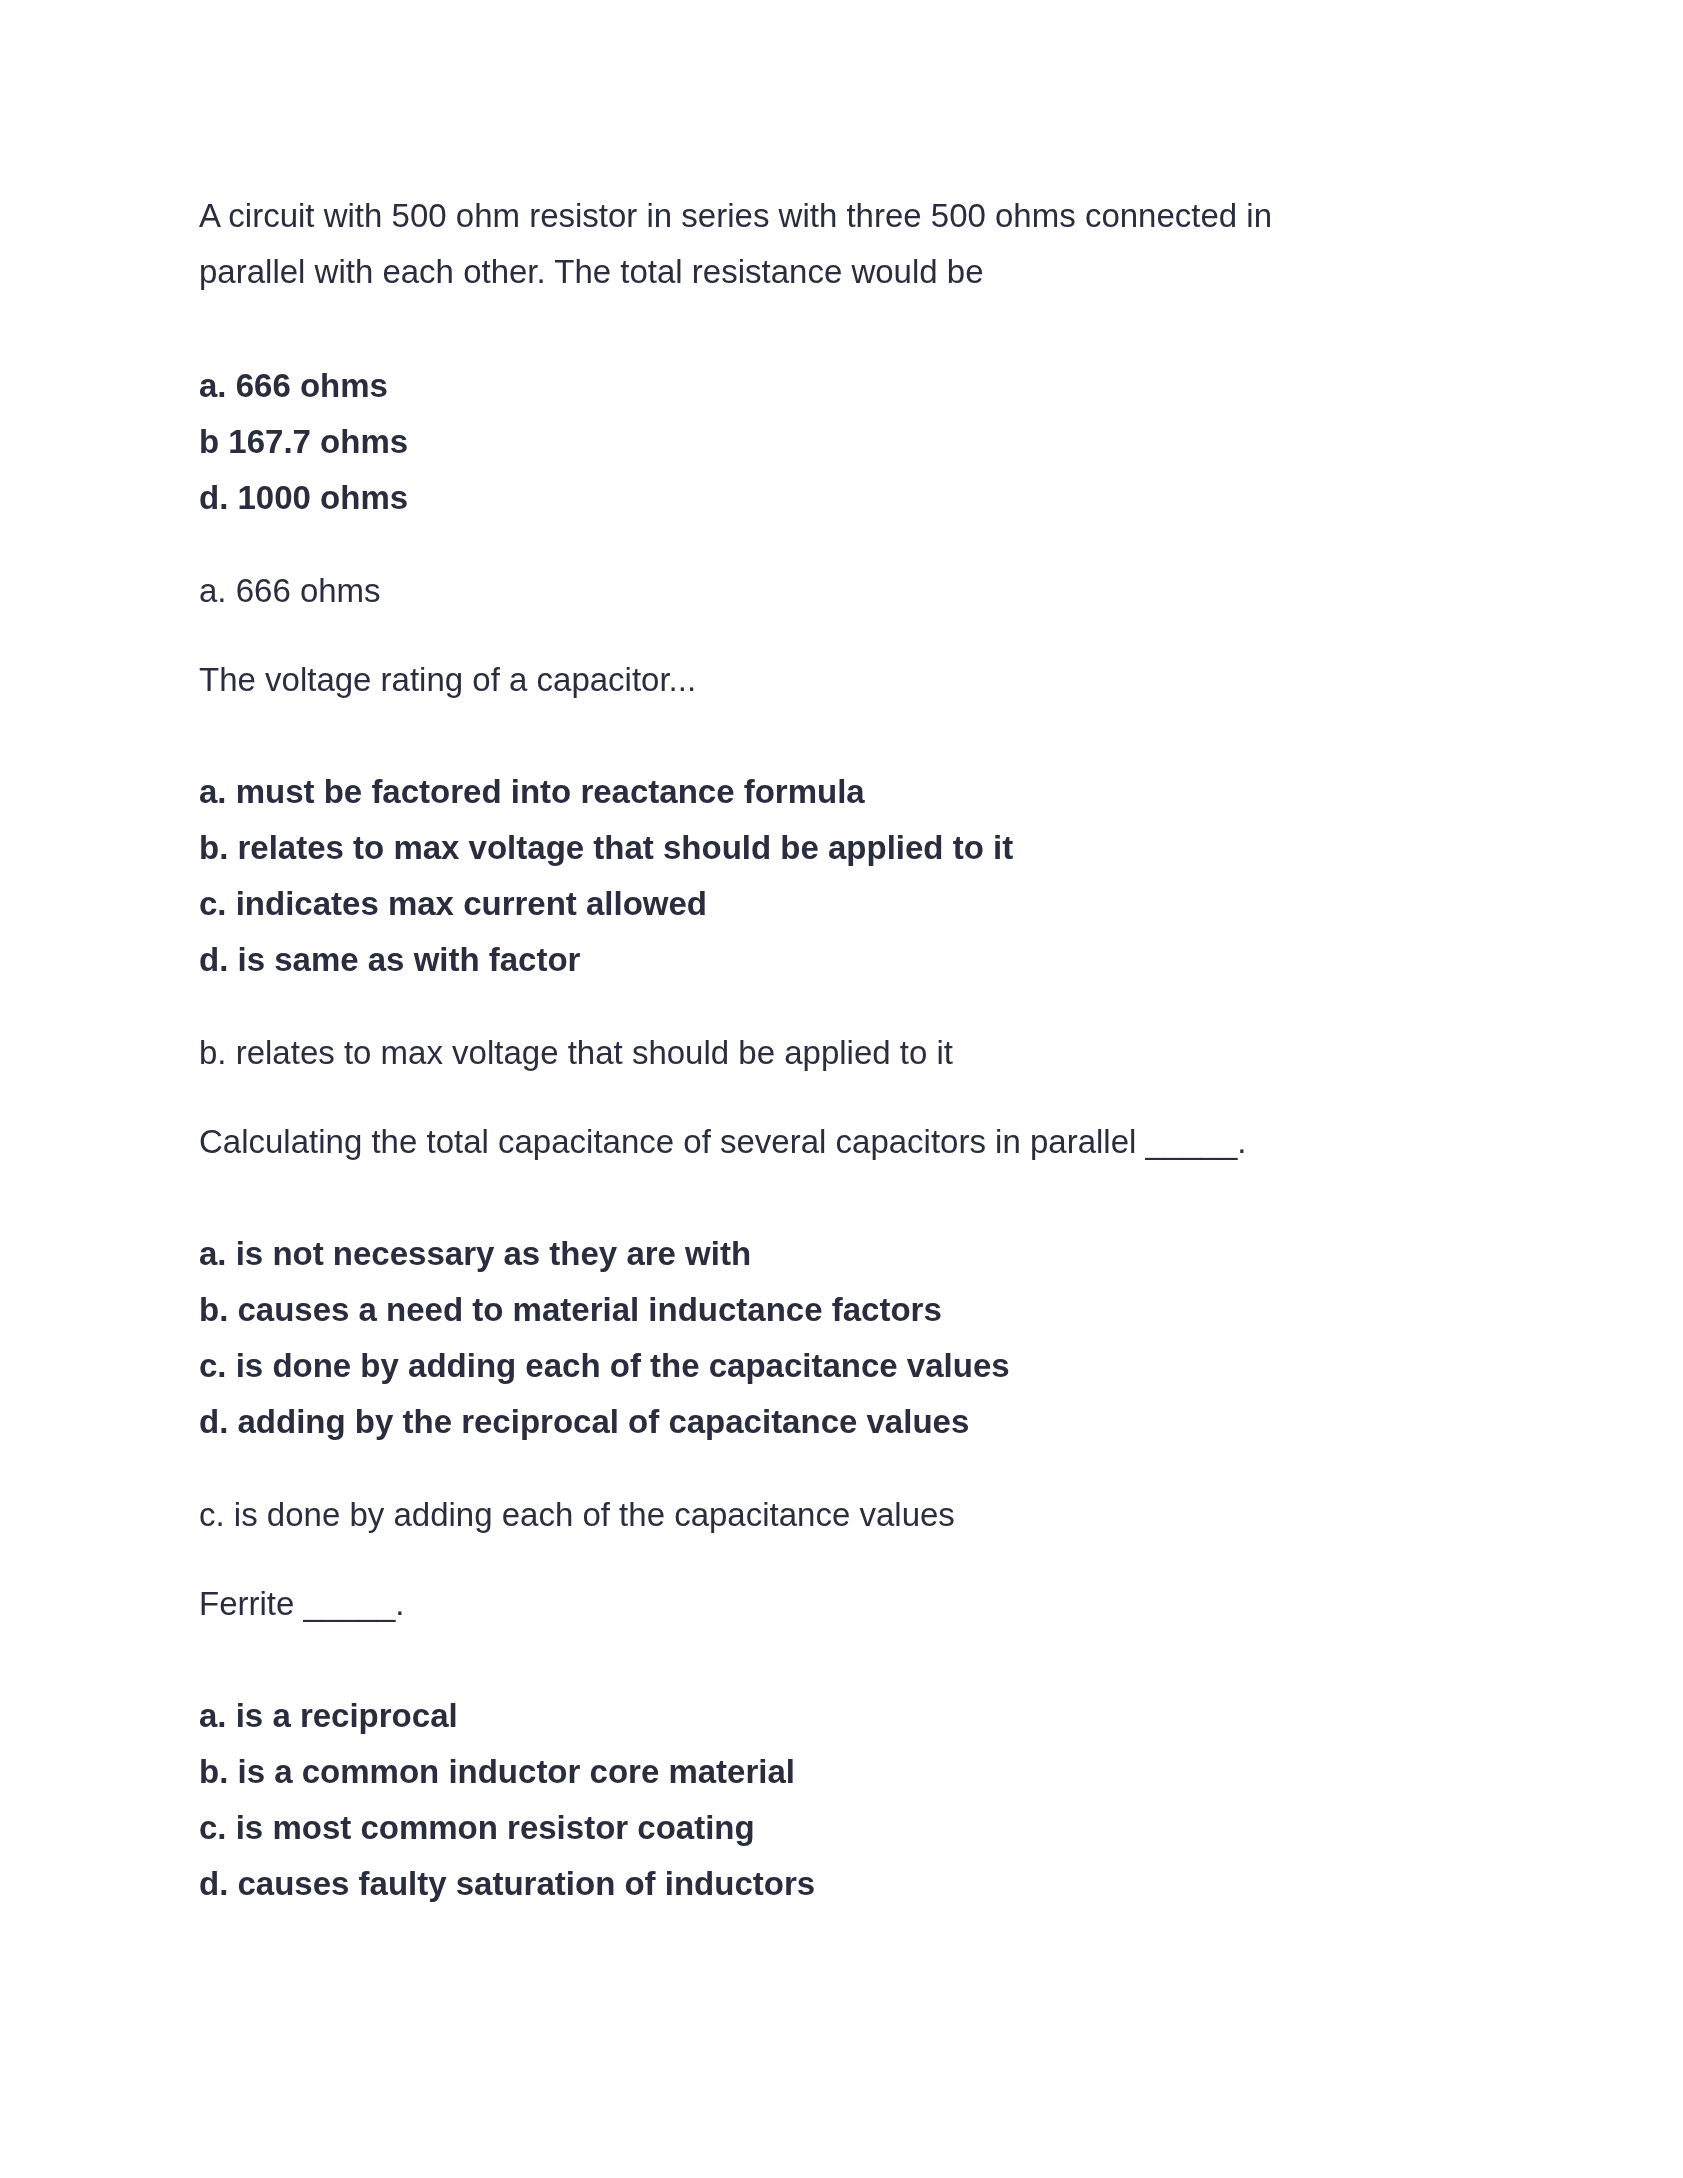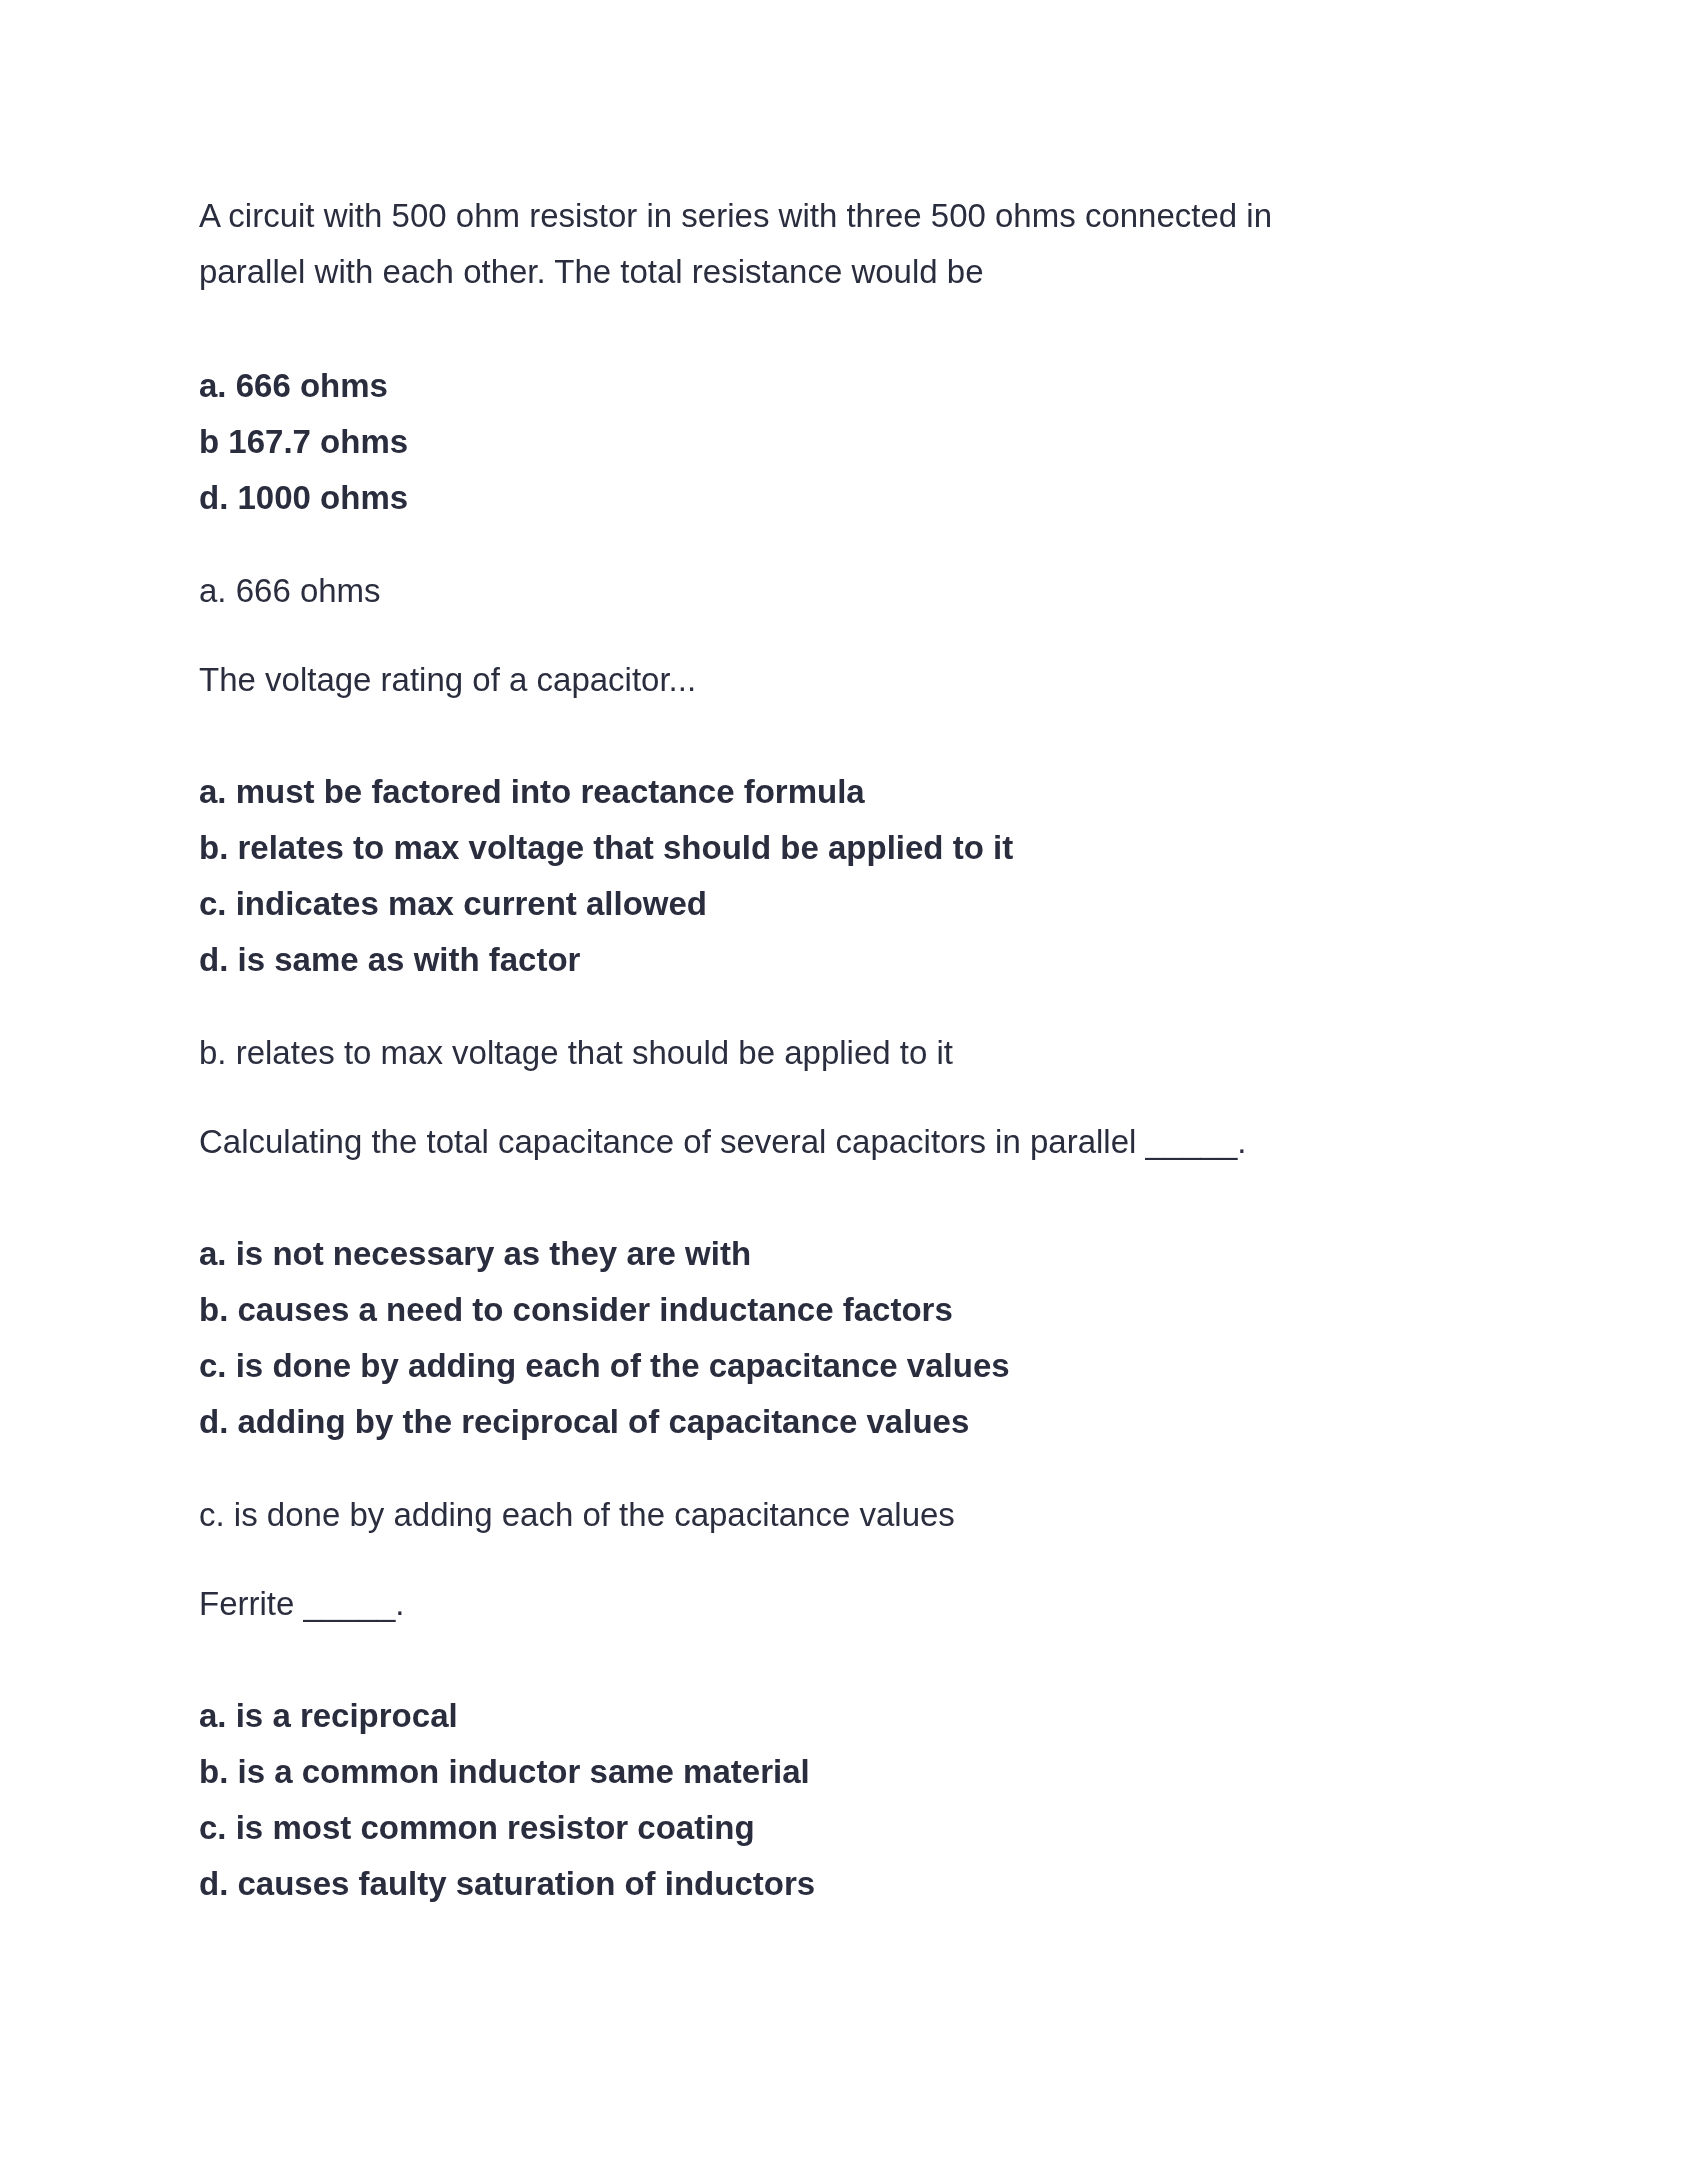--- a/index.html
+++ b/index.html
@@ -80,31 +80,31 @@
       <li class="option">c. indicates max current allowed</li>
       <li class="option">d. is same as with factor</li>
     </ul>
     <p class="answer">b. relates to max voltage that should be applied to it</p>
   </section>
 
   <section class="question-block q3">
     <p class="question-text">Calculating the total capacitance of several capacitors in parallel _____.</p>
     <ul class="options">
       <li class="option">a. is not necessary as they are with</li>
-      <li class="option">b. causes a need to consider inductance factors</li>
+      <li class="option">b. causes a need to material inductance factors</li>
       <li class="option">c. is done by adding each of the capacitance values</li>
       <li class="option">d. adding by the reciprocal of capacitance values</li>
     </ul>
     <p class="answer">c. is done by adding each of the capacitance values</p>
   </section>
 
   <section class="question-block q4">
     <p class="question-text">Ferrite _____.</p>
     <ul class="options">
       <li class="option">a. is a reciprocal</li>
-      <li class="option">b. is a common inductor same material</li>
+      <li class="option">b. is a common inductor core material</li>
       <li class="option">c. is most common resistor coating</li>
       <li class="option">d. causes faulty saturation of inductors</li>
     </ul>
   </section>
 
 </div>
 
 
 </body></html>

